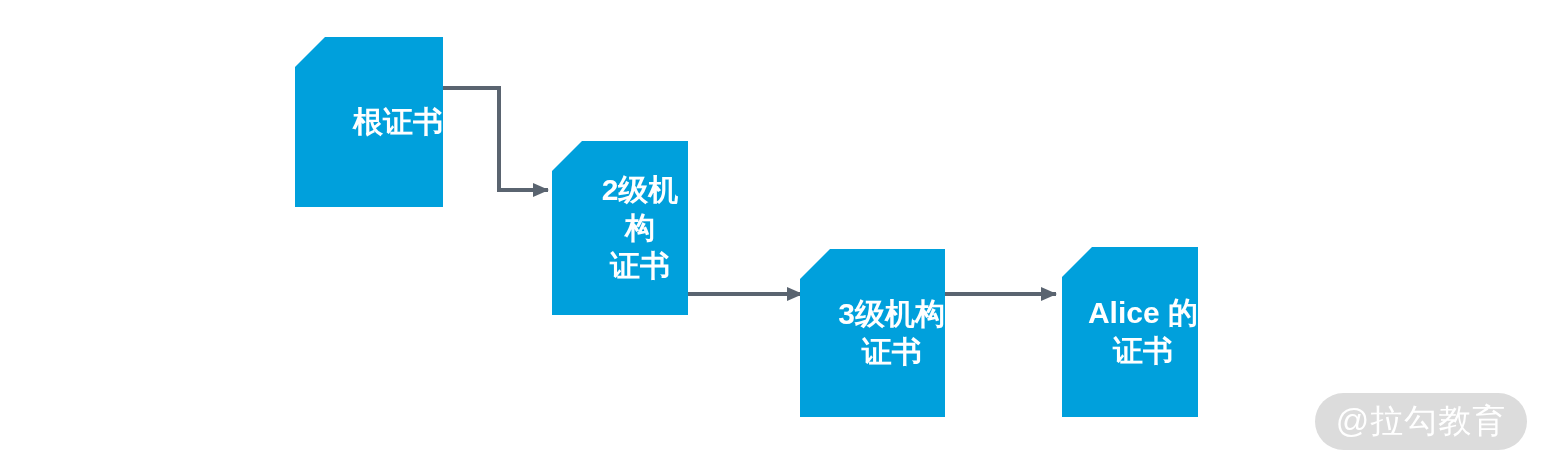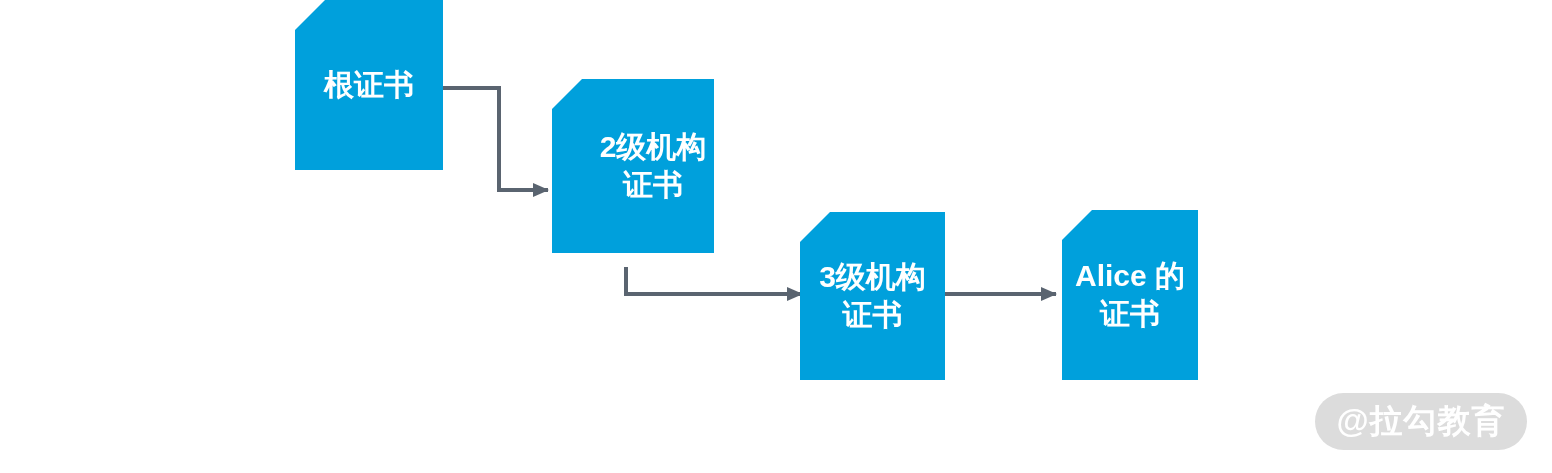--- a/index.html
+++ b/index.html
@@ -21,30 +21,31 @@
     height: 473px;
     background: var(--canvas_bg);
     overflow: hidden;
   }
   .doc-node {
     position: absolute;
     background: var(--node_fill);
     color: var(--node_text);
     display: flex;
     align-items: center;
-    justify-content: center;
+    justify-content: flex-end;
     text-align: center;
     font-size: 30px;
     font-weight: 600;
     line-height: 1.27;
     white-space: pre-line;
     clip-path: polygon(30px 0, 100% 0, 100% 100%, 0 100%, 0 30px);
+    margin-top: 37px;
   }
   #node-root-cert   { left: 295px;  top: 0px;   width: 148px; height: 170px; }
-  #node-level2-cert { left: 552px;  top: 79px;  width: 162px; height: 174px; padding-left: 40px; }
+  #node-level2-cert { left: 552px;  top: 104px;  width: 136px; height: 174px; padding-left: 40px; }
   #node-level3-cert { left: 800px;  top: 212px; width: 145px; height: 168px; }
   #node-alice-cert  { left: 1062px; top: 210px; width: 136px; height: 170px; }
 
   svg.arrows {
     position: absolute;
     left: 0; top: 0;
     width: 1552px;
     height: 473px;
     pointer-events: none;
   }
@@ -60,21 +61,21 @@
   .watermark {
     position: absolute;
     left: 1315px;
     top: 393px;
     width: 212px;
     height: 57px;
     background: var(--watermark_bg);
     border-radius: 29px;
     color: var(--watermark_text);
     font-size: 33px;
-    font-weight: 700;
+    font-weight: 400;
     display: flex;
     align-items: center;
     justify-content: center;
     letter-spacing: 1px;
   }
 </style>
 </head>
 <body>
 
 <div class="canvas">

